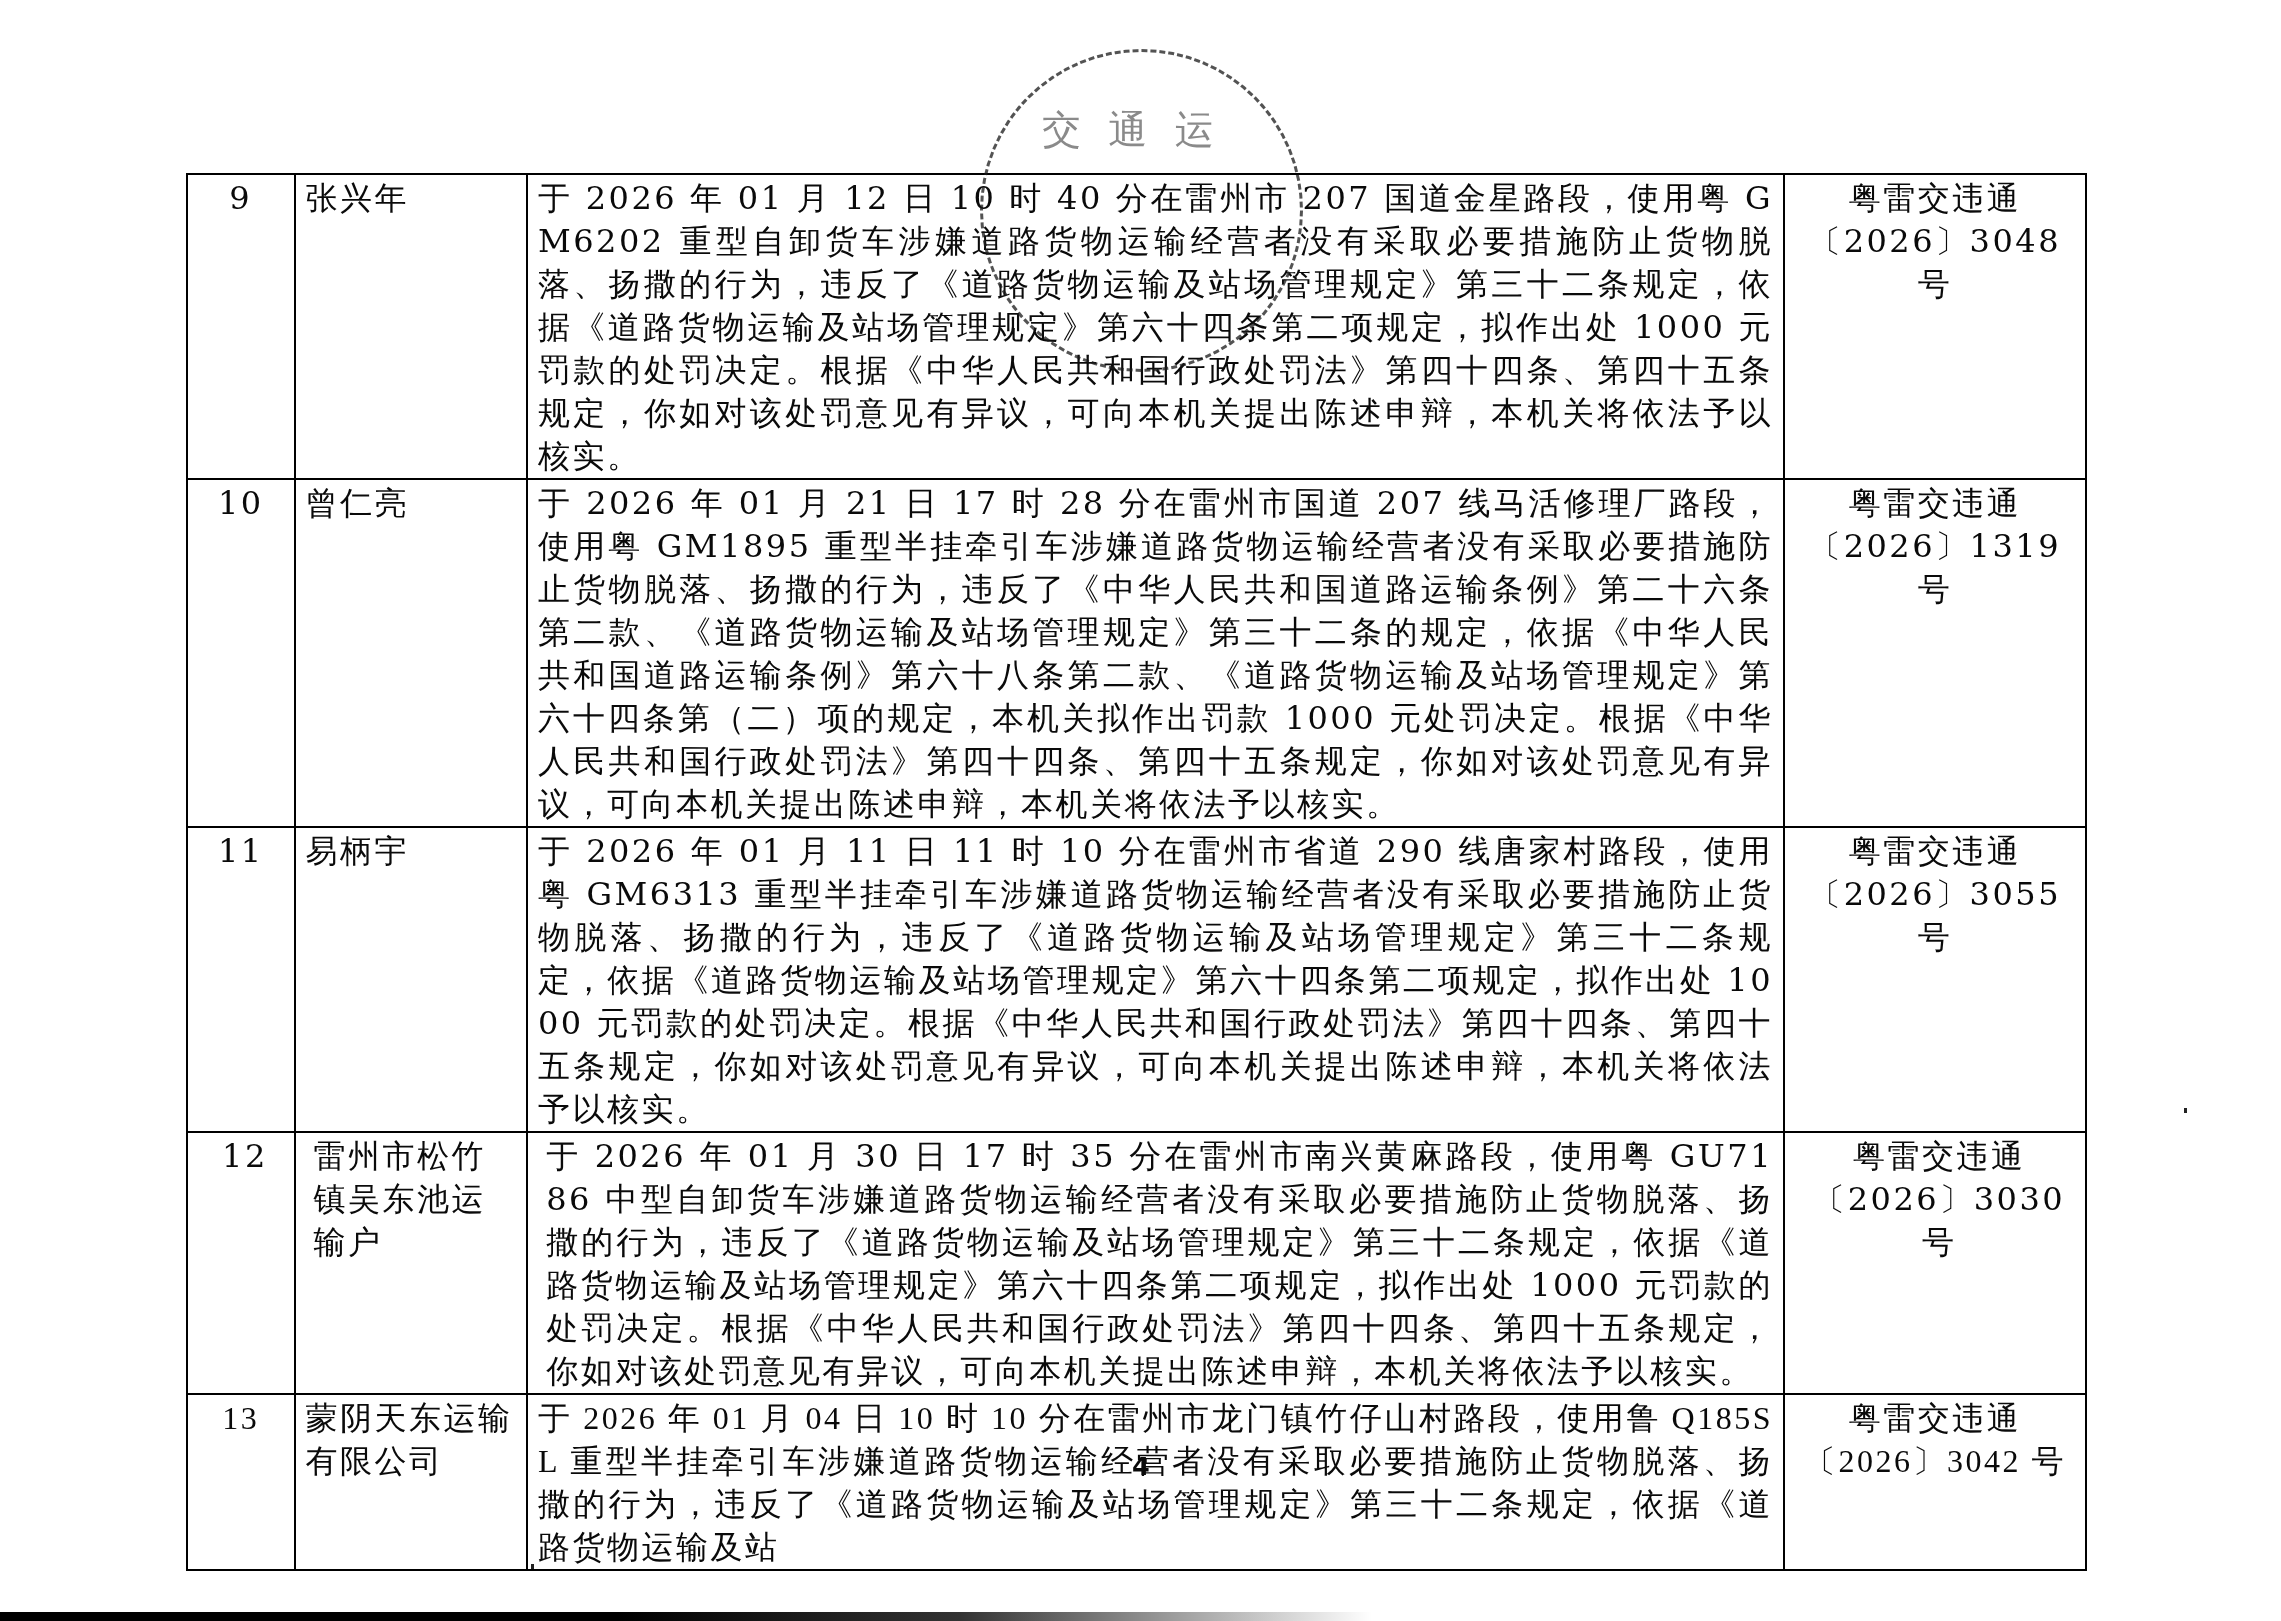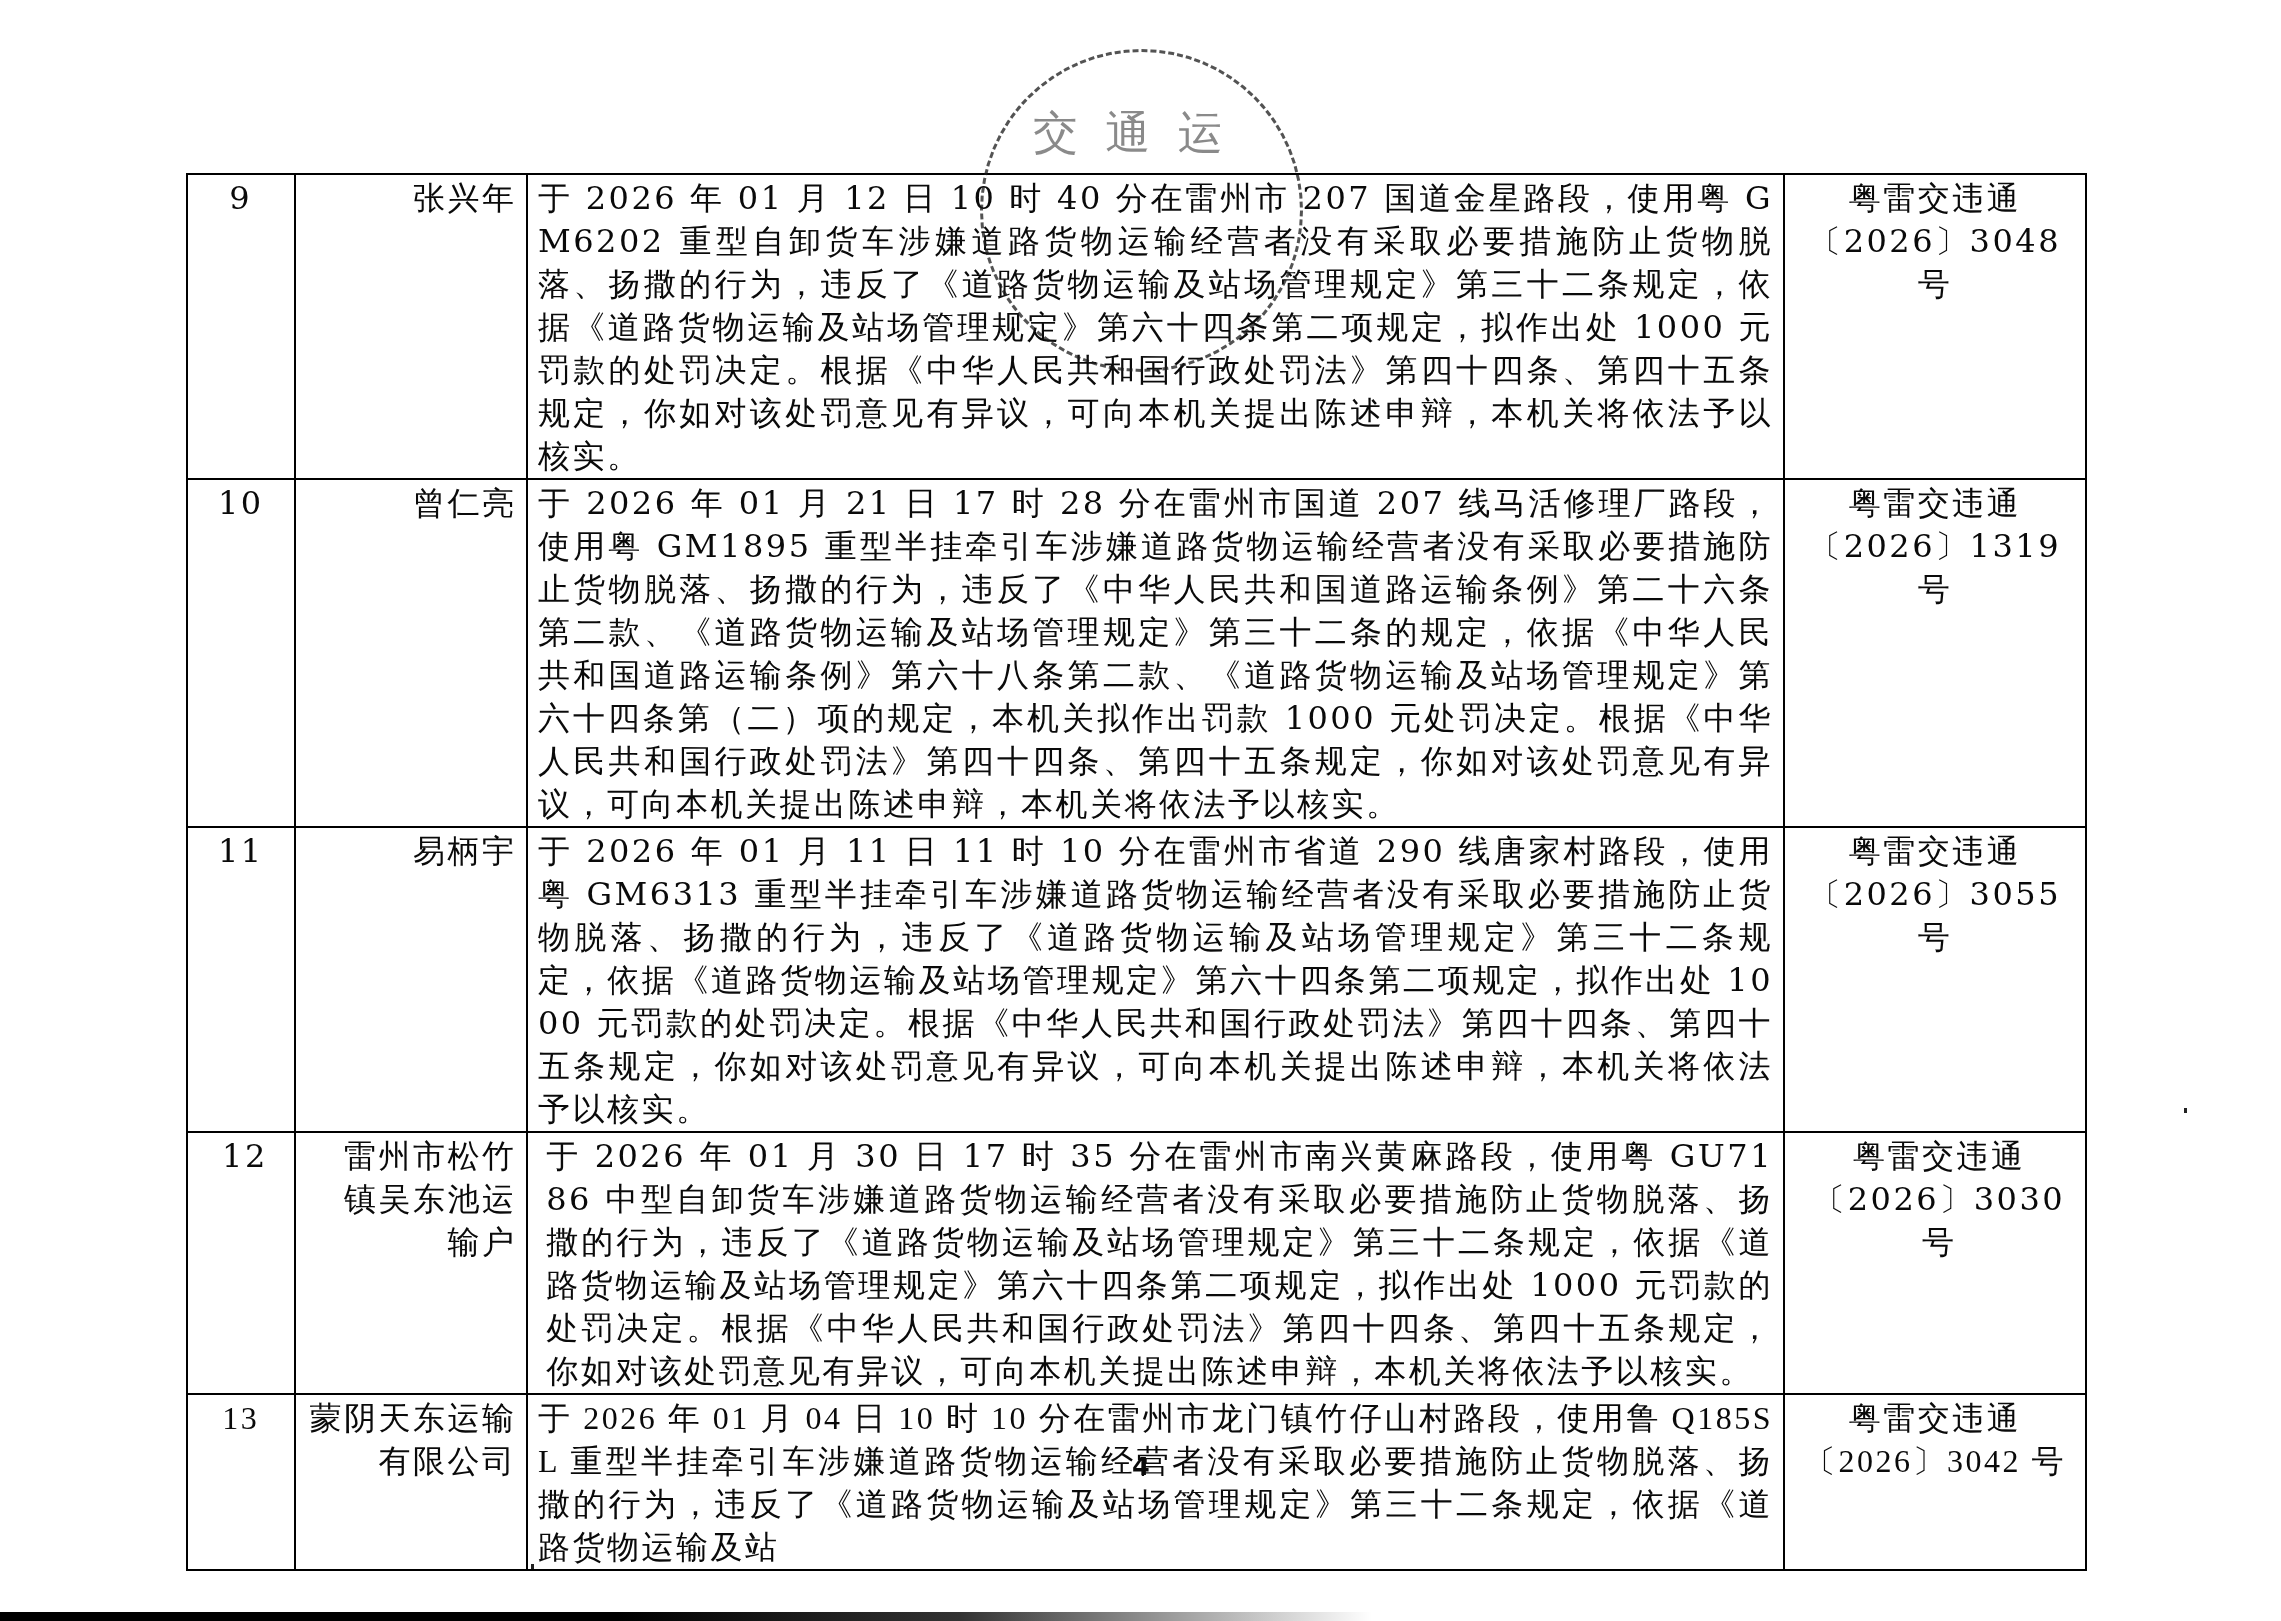--- a/index.html
+++ b/index.html
@@ -34,21 +34,21 @@
       opacity: 0.75;
       z-index: 2;
       pointer-events: none;
     }
     .stamp-text {
       position: absolute;
       top: 51px;
       left: 0;
       width: 100%;
       text-align: center;
-      font-size: 45px;
+      font-size: 39px;
       letter-spacing: 27.4px;
       color: #222;
       opacity: 0.7;
       font-family: "DejaVu Sans", sans-serif;
     }
     table.records {
       position: absolute;
       left: 186px;
       top: 173px;
       width: 1892px;
@@ -58,21 +58,21 @@
     }
     table.records td {
       border: 2.9px solid #000;
       vertical-align: top;
       font-size: 32px;
       line-height: 43px;
       padding: 2px 9.8px 0 9.8px;
       letter-spacing: 2.5px;
     }
     td.col-no { width: 86px; text-align: center; padding-left: 0; padding-right: 0; }
-    td.col-name { width: 211px; text-align: right; }
+    td.col-name { width: 211px; text-align: left; }
     td.col-desc { width: 1235px; text-align: justify; word-break: break-all; }
     td.col-case { width: 281px; text-align: center; }
     tr.r9 td { height: 257px; }
     tr.r10 td { height: 330px; }
     tr.r11 td { height: 253px; margin-top: 32px; }
     tr.r12 td { height: 250px; padding-left: 18px; }
     tr.r13 td { height: 122px; font-family: Liberation Serif, serif; }
     .case-line { display: block; }
     .page-number {
       position: absolute;

